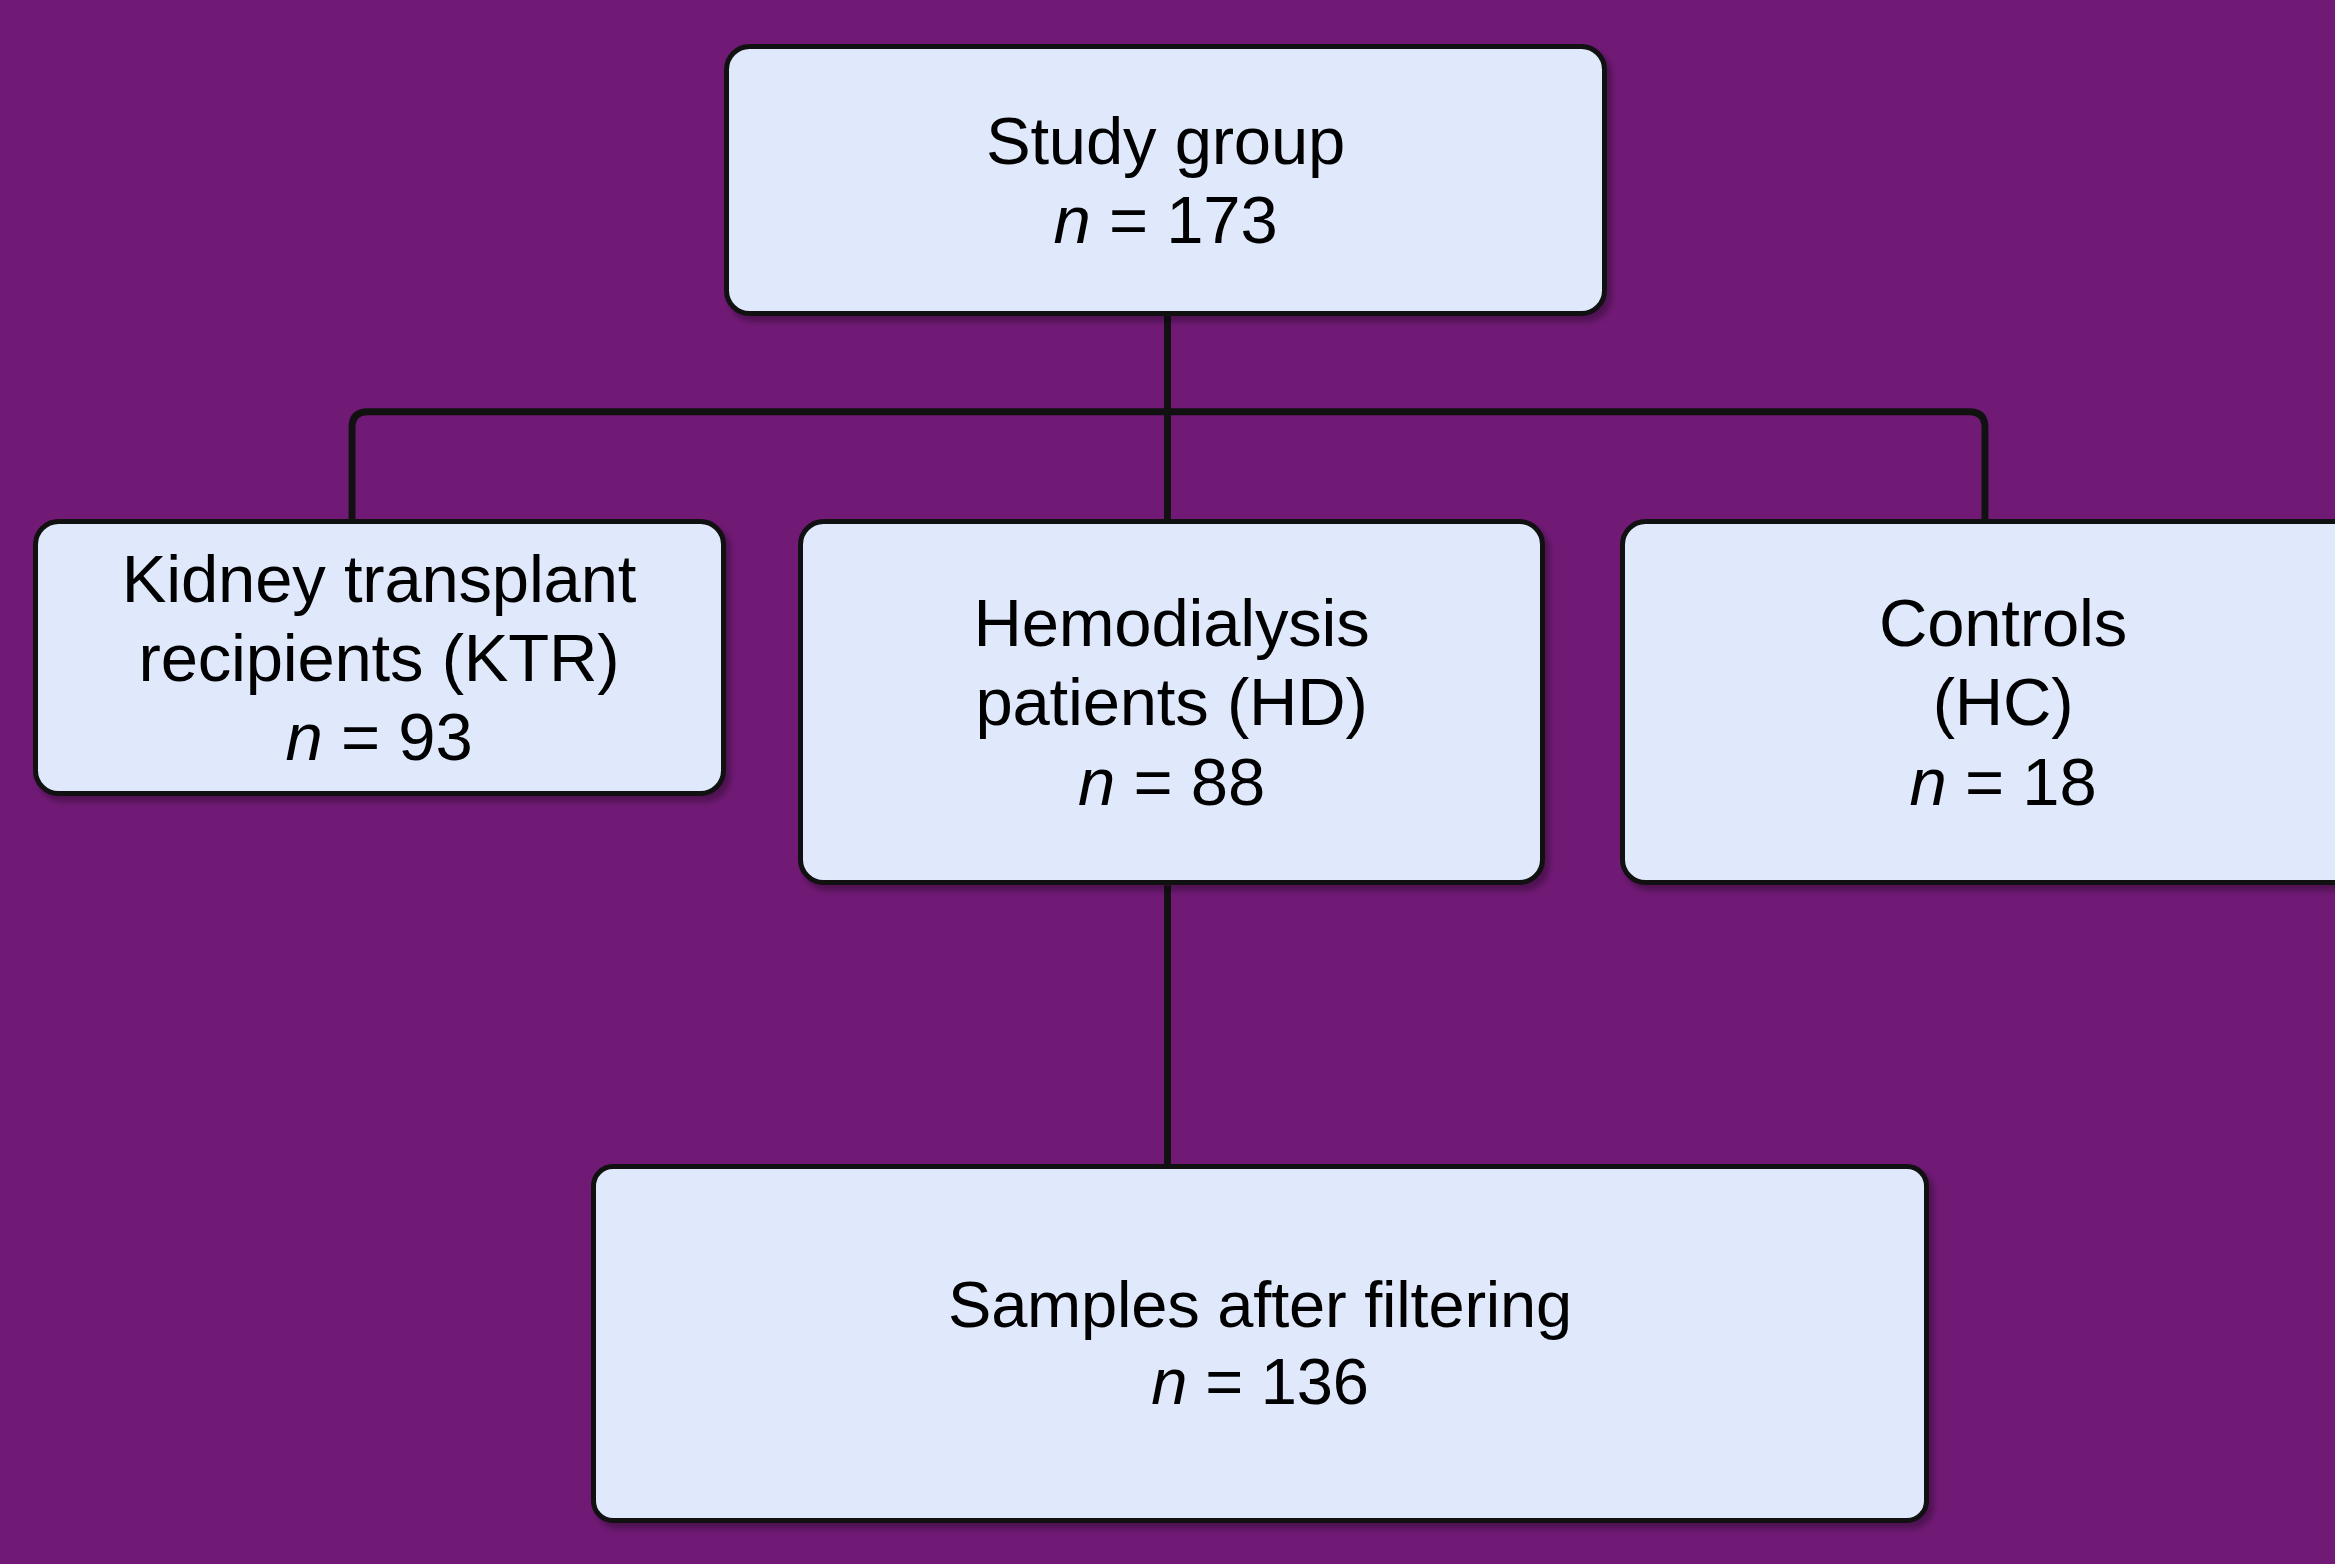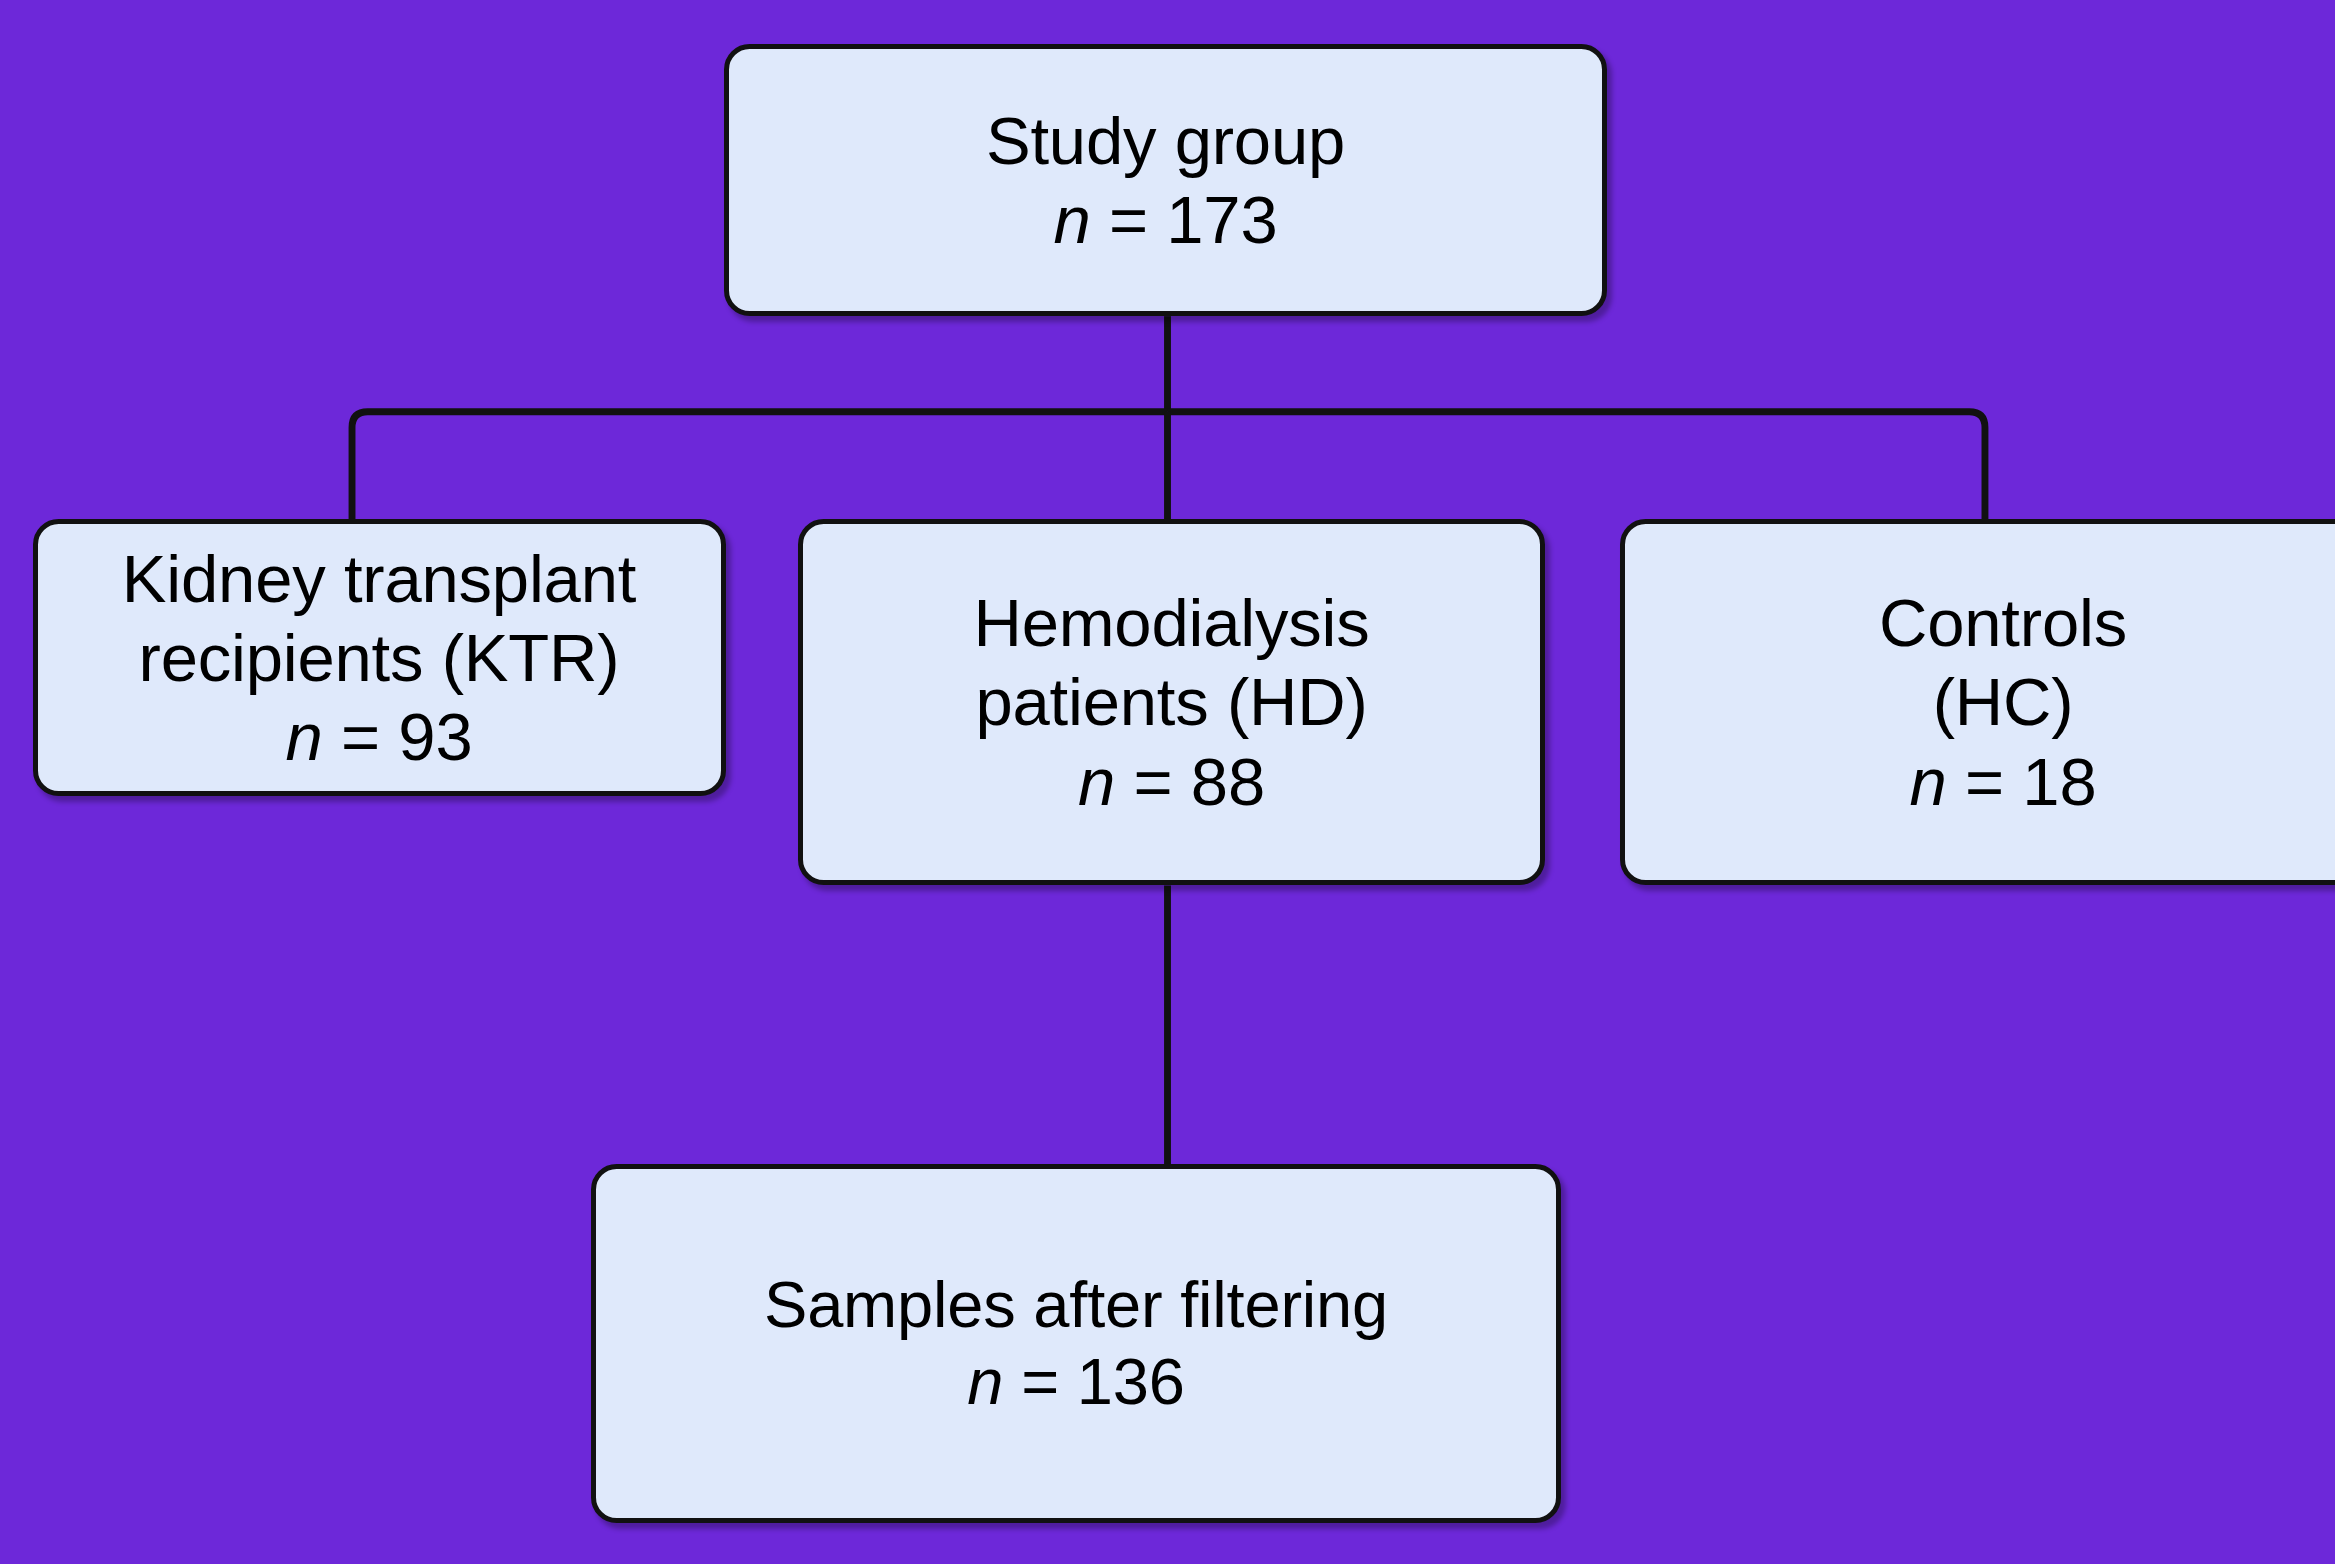--- a/index.html
+++ b/index.html
@@ -8,21 +8,21 @@
     padding: 0;
     background: #ffffff;
   }
   body {
     font-family: "Liberation Sans", sans-serif;
   }
   #diagram-root {
     position: relative;
     width: 2336px;
     height: 1564px;
-    background: #6d28d9;
+    background: #701a75;
     overflow: hidden;
   }
   #connector-layer {
     position: absolute;
     left: 0;
     top: 0;
     width: 2336px;
     height: 1564px;
     pointer-events: none;
   }
@@ -63,21 +63,21 @@
   #node-ktr {
     left: 32.5px;   top: 519px;  width: 693px;  height: 277px;
   }
   #node-hd {
     left: 798px;  top: 519px;  width: 747px;  height: 366px; align-items: center;
   }
   #node-hc {
     left: 1620px; top: 519px;  width: 766px;  height: 366px;
   }
   #node-filtered {
-    left: 591px;  top: 1164px; width: 970px; height: 359px;
+    left: 591px;  top: 1164px; width: 1338px; height: 359px; border-radius: 22px;
   }
   #node-filtered .node-line { font-size: 65px; }
 </style>
 </head>
 <body>
 
 <div id="diagram-root">
 
   <svg id="connector-layer" viewBox="0 0 2371 1588" width="2336" height="1564" aria-hidden="true">
     <g fill="none" stroke="#111111" stroke-width="7" stroke-linecap="butt" stroke-linejoin="round">

